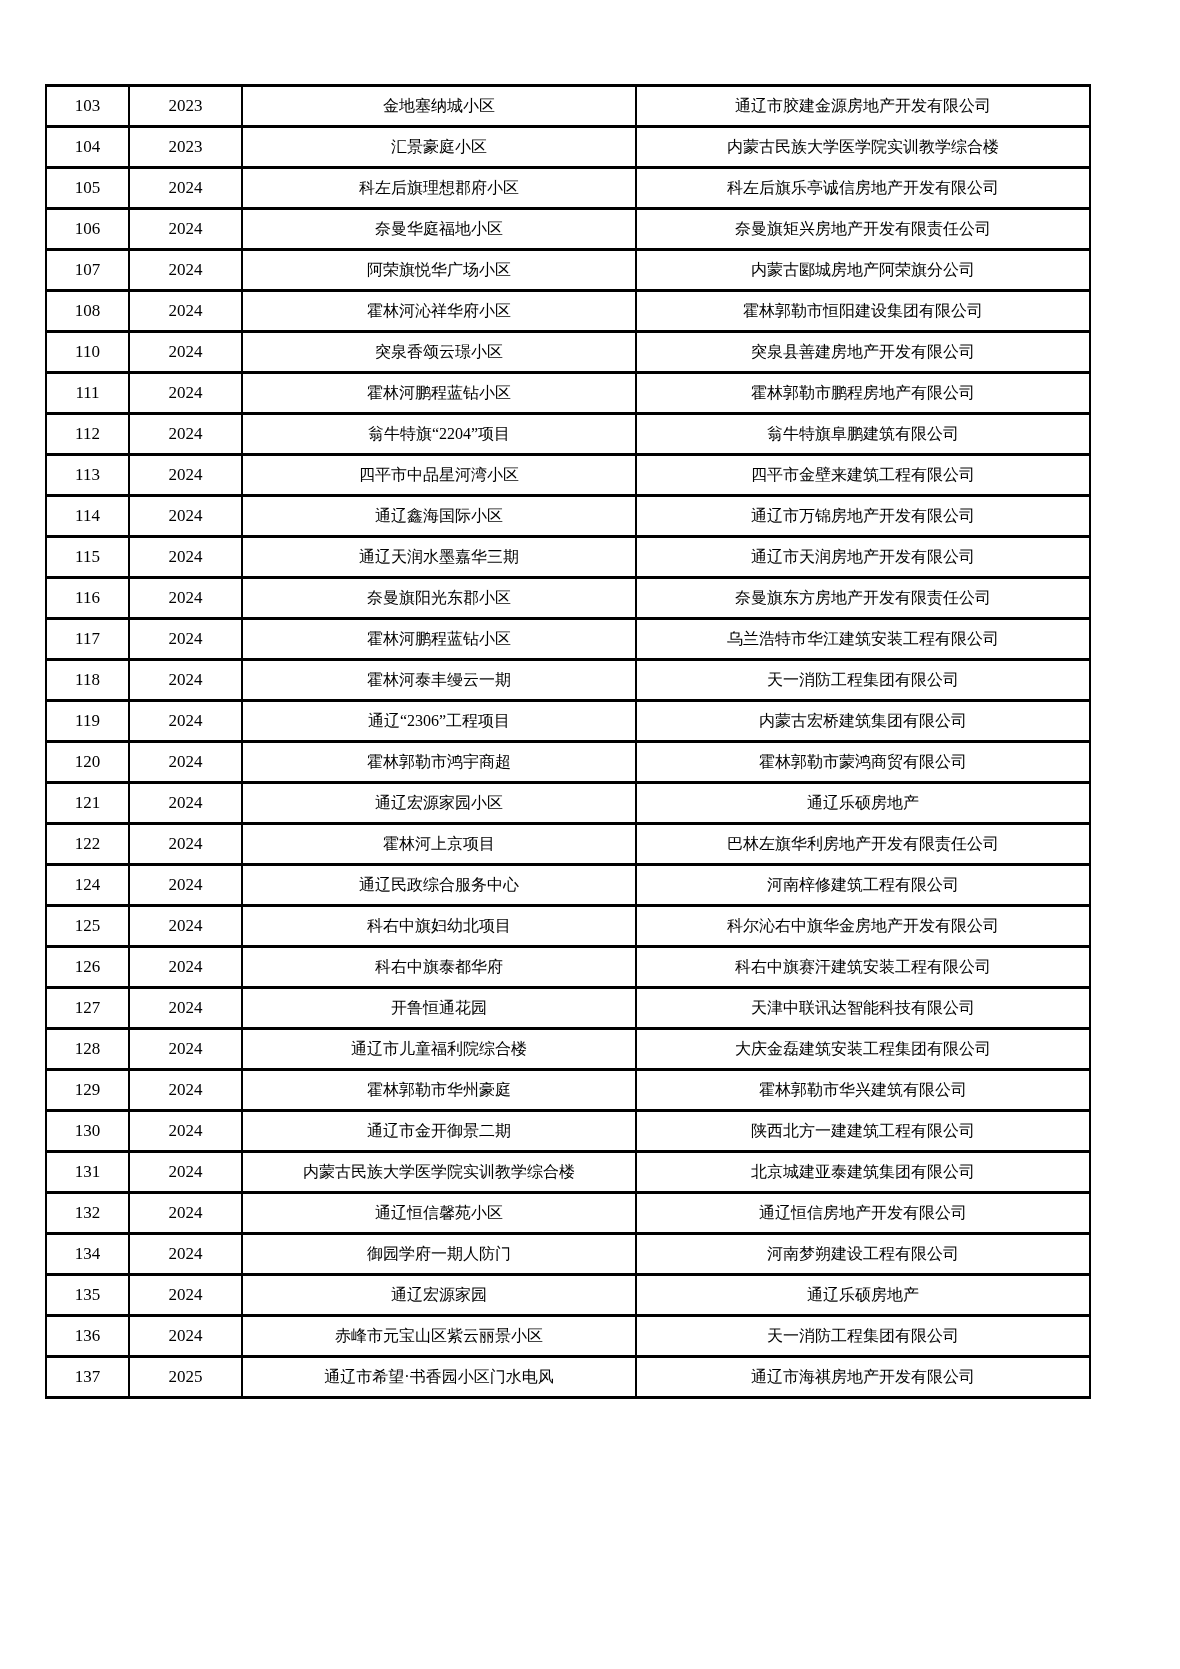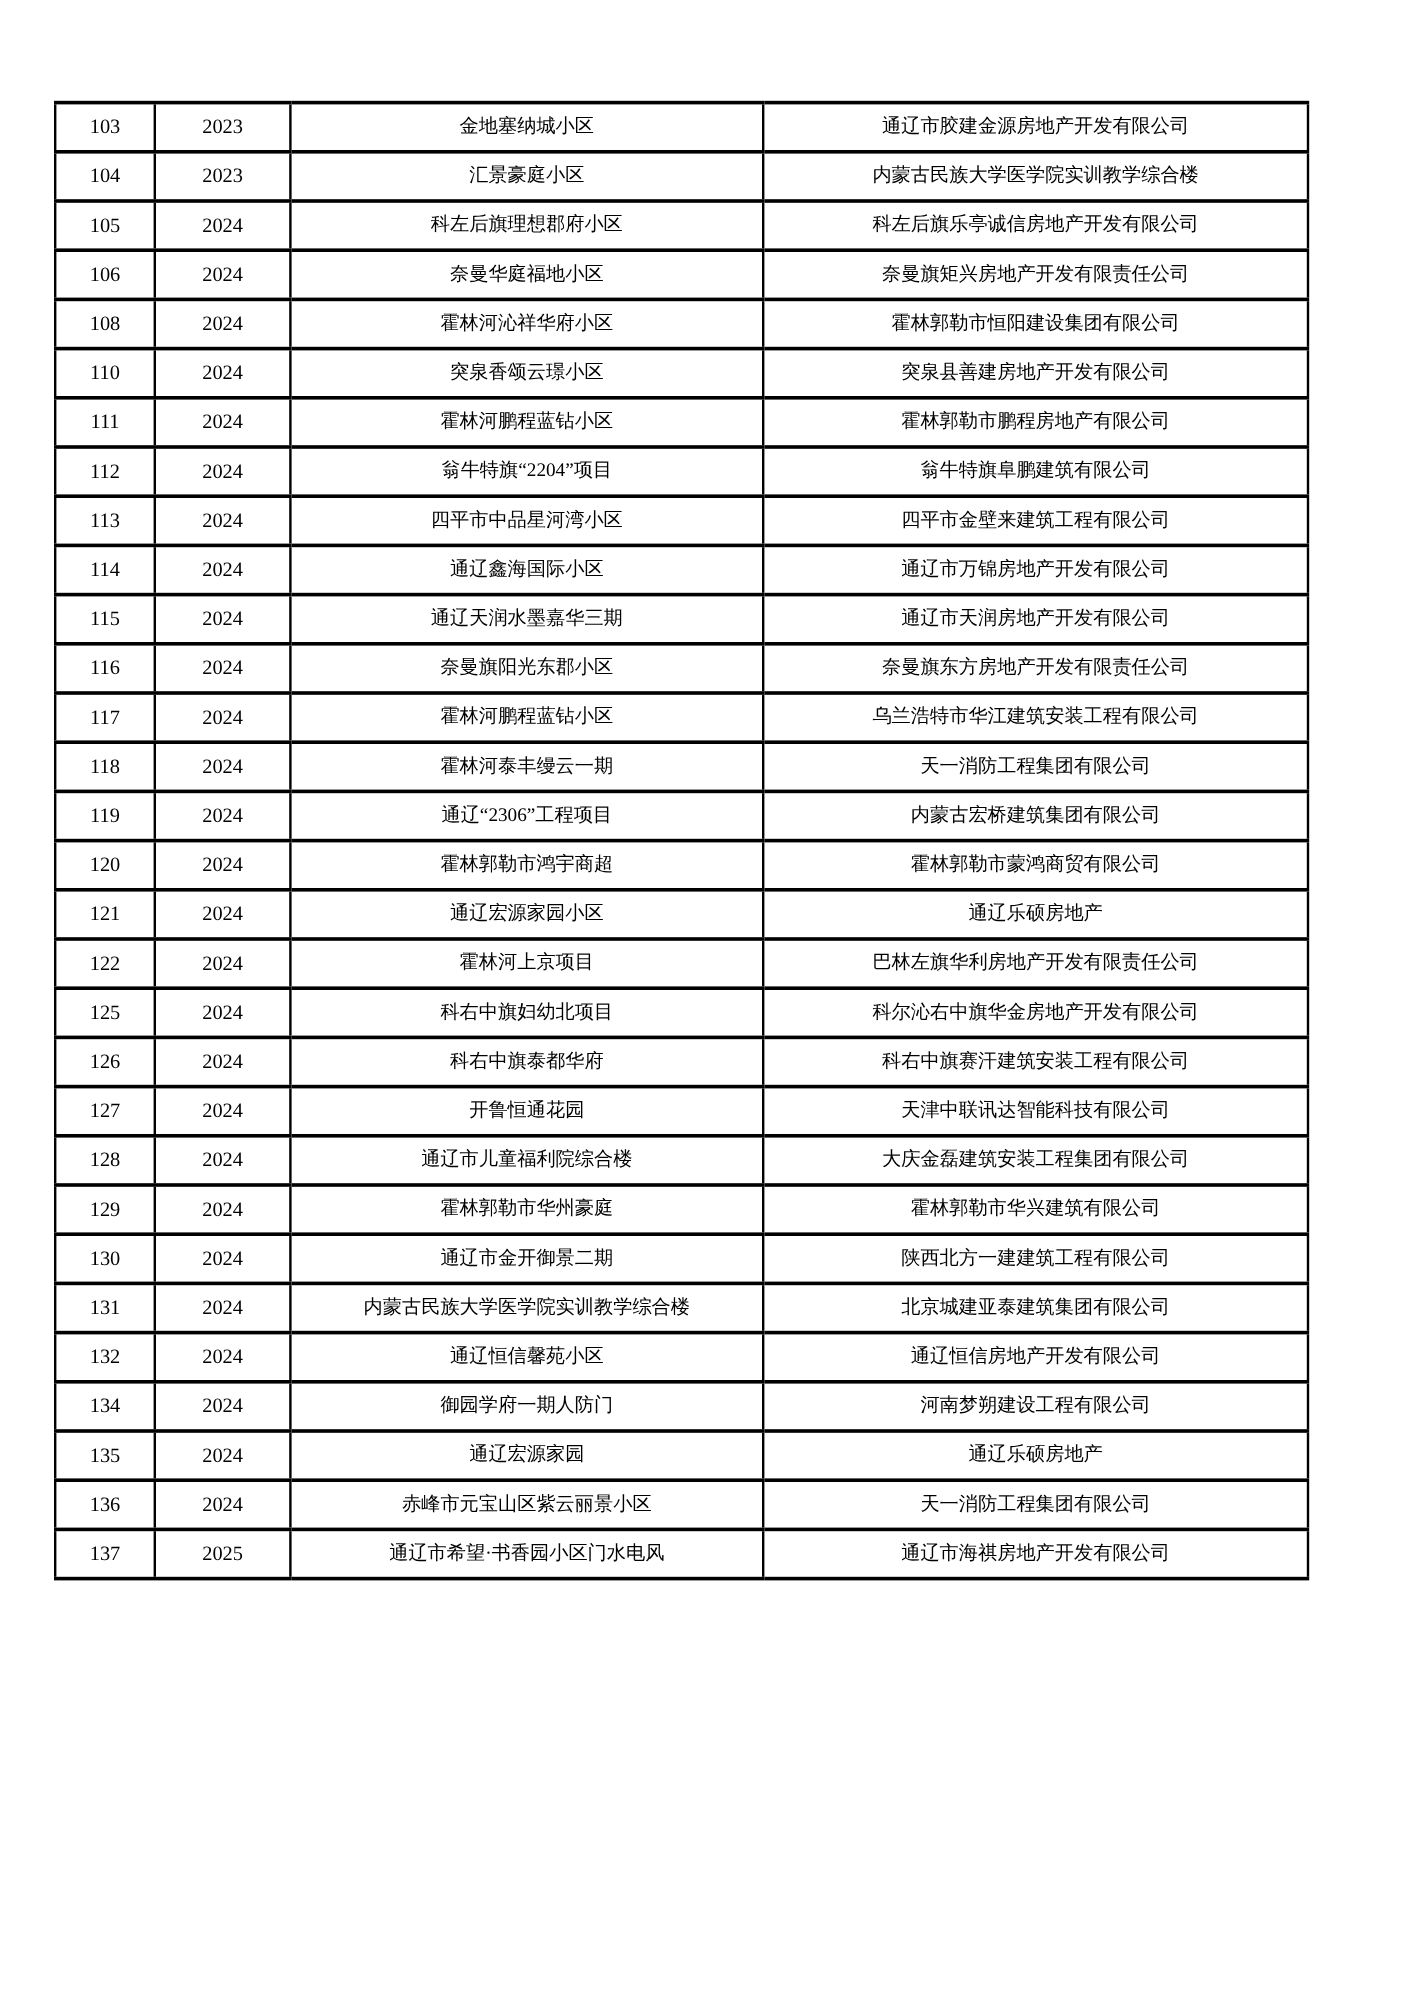--- a/index.html
+++ b/index.html
@@ -83,20 +83,26 @@
           <td>科左后旗理想郡府小区</td>
           <td>科左后旗乐亭诚信房地产开发有限公司</td>
         </tr>
         <tr>
           <td class="num">106</td>
           <td class="num">2024</td>
           <td>奈曼华庭福地小区</td>
           <td>奈曼旗矩兴房地产开发有限责任公司</td>
         </tr>
         <tr>
+          <td class="num">107</td>
+          <td class="num">2024</td>
+          <td>阿荣旗悦华广场小区</td>
+          <td>内蒙古郾城房地产阿荣旗分公司</td>
+        </tr>
+        <tr>
           <td class="num">108</td>
           <td class="num">2024</td>
           <td>霍林河沁祥华府小区</td>
           <td>霍林郭勒市恒阳建设集团有限公司</td>
         </tr>
         <tr>
           <td class="num">110</td>
           <td class="num">2024</td>
           <td>突泉香颂云璟小区</td>
           <td>突泉县善建房地产开发有限公司</td>
@@ -165,20 +171,26 @@
           <td class="num">121</td>
           <td class="num">2024</td>
           <td>通辽宏源家园小区</td>
           <td>通辽乐硕房地产</td>
         </tr>
         <tr>
           <td class="num">122</td>
           <td class="num">2024</td>
           <td>霍林河上京项目</td>
           <td>巴林左旗华利房地产开发有限责任公司</td>
+        </tr>
+        <tr>
+          <td class="num">124</td>
+          <td class="num">2024</td>
+          <td>通辽民政综合服务中心</td>
+          <td>河南梓修建筑工程有限公司</td>
         </tr>
         <tr>
           <td class="num">125</td>
           <td class="num">2024</td>
           <td>科右中旗妇幼北项目</td>
           <td>科尔沁右中旗华金房地产开发有限公司</td>
         </tr>
         <tr>
           <td class="num">126</td>
           <td class="num">2024</td>

